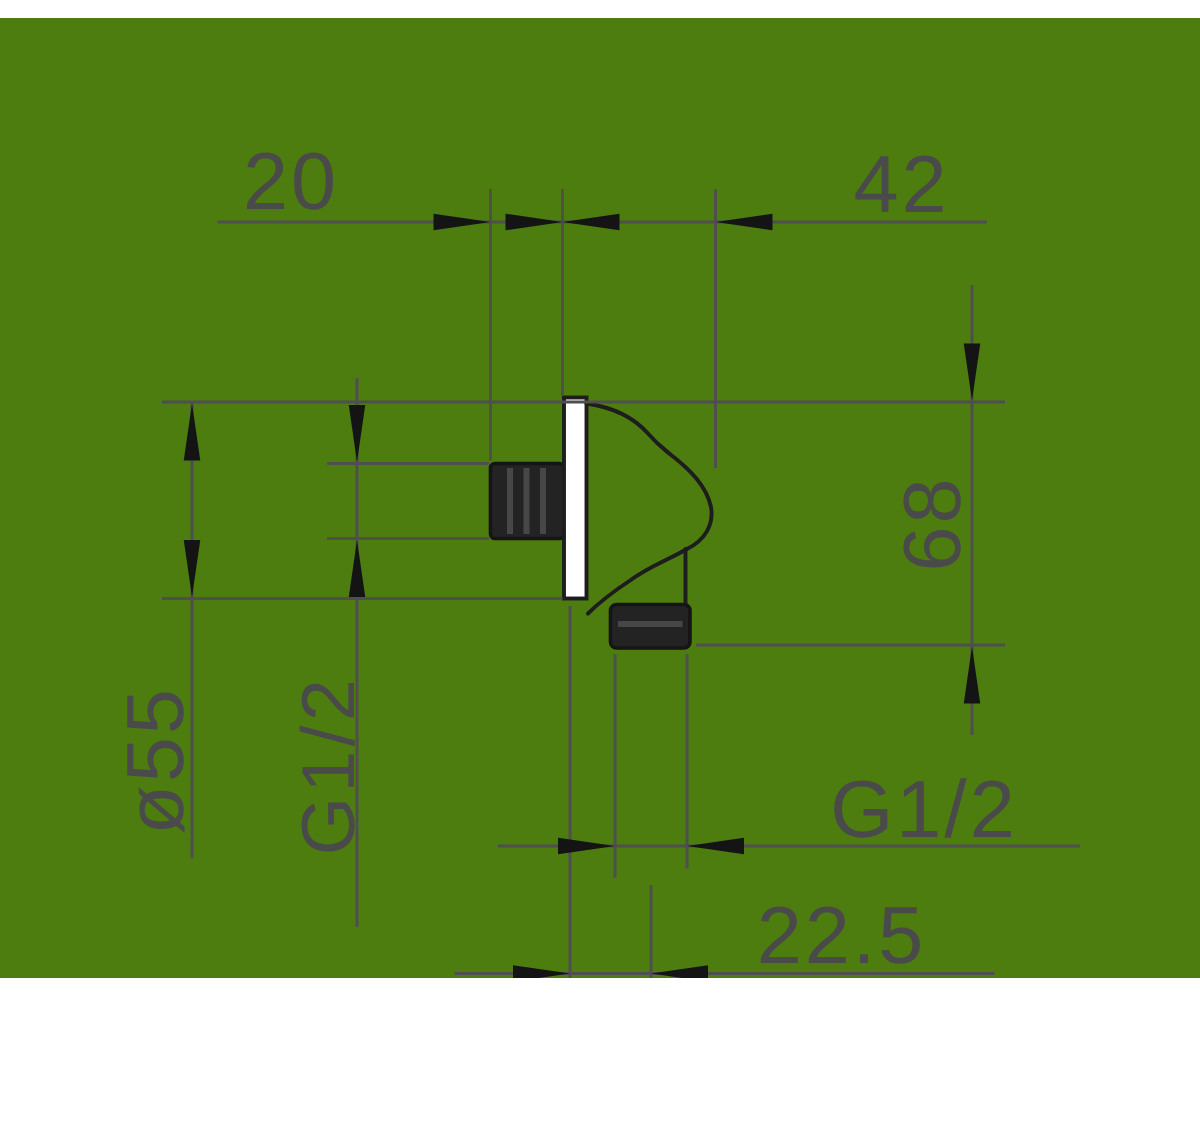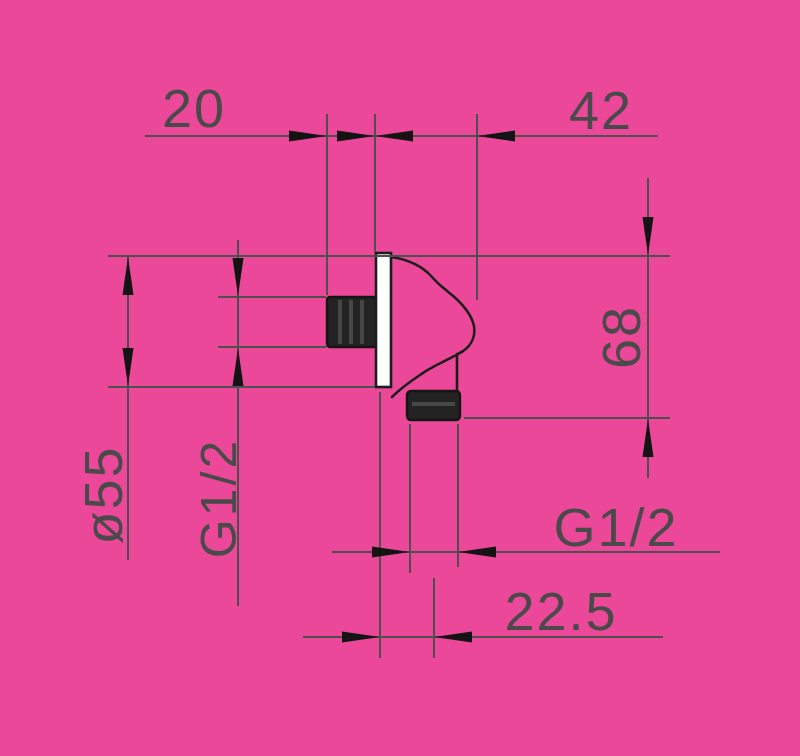--- a/index.html
+++ b/index.html
@@ -3,23 +3,24 @@
 <meta charset="utf-8">
 <style>
   html, body {
     margin: 0;
     padding: 0;
     background: #ffffff;
   }
   .canvas {
     position: relative;
     width: 800px;
-    height: 756px;
-    background: #ec4899;
+    height: 640px;
+    background: #4d7c0f;
     overflow: hidden;
+    margin-top: 12px;
   }
   svg { display: block; }
   .thin-line {
     stroke: #4f4f4f;
     stroke-width: 2;
     fill: none;
     stroke-linecap: butt;
   }
   .arrow {
     fill: #141414;

